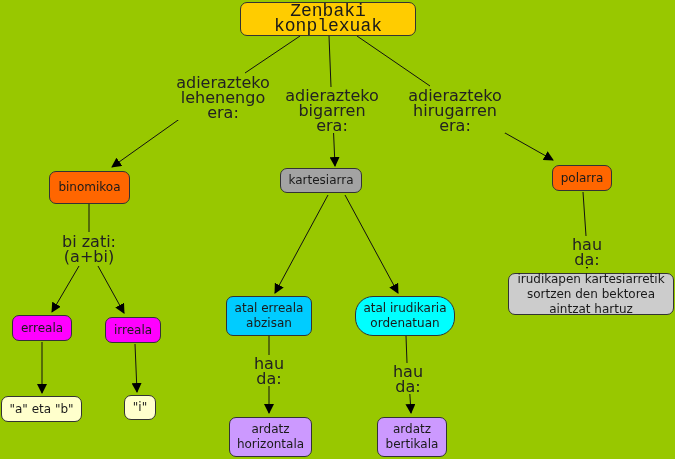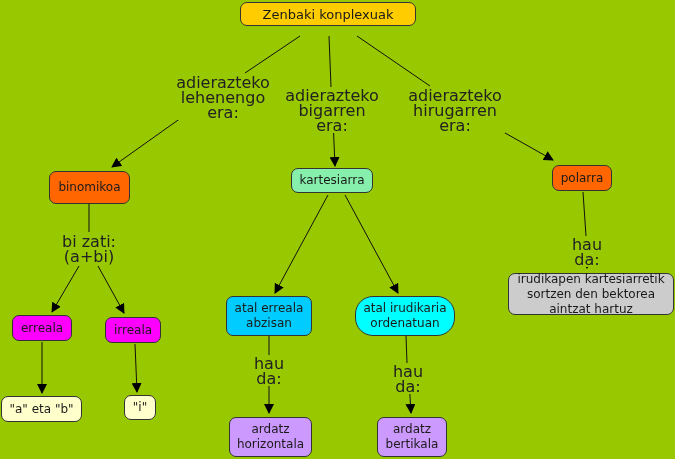--- a/index.html
+++ b/index.html
@@ -54,24 +54,24 @@
 <div class="label" style="left:282px;top:88px;width:100px;">adierazteko
 bigarren era:</div>
 <div class="label" style="left:405px;top:88px;width:100px;">adierazteko
 hirugarren era:</div>
 <div class="label" style="left:60px;top:234px;width:58px;">bi zati:
 (a+bi)</div>
 <div class="label" style="left:240px;top:356px;width:58px;">hau da:</div>
 <div class="label" style="left:378px;top:364px;width:60px;">hau da:</div>
 <div class="label" style="left:557px;top:237px;width:60px;">hau da:</div>
 
-<div class="node" style="left:240px;top:2px;width:176px;height:24px;background:#ffcc00;font-size:13px;">Zenbaki konplexuak</div>
+<div class="node" style="left:240px;top:2px;width:176px;height:34px;background:#ffcc00;font-size:18px;font-family:Liberation Mono, monospace;">Zenbaki konplexuak</div>
 
 <div class="node" style="left:49px;top:171px;width:81px;height:33px;background:#ff6600;">binomikoa</div>
-<div class="node" style="left:291px;top:168px;width:82px;height:25px;background:#86efac;">kartesiarra</div>
+<div class="node" style="left:280px;top:168px;width:82px;height:25px;background:#a3a3a3;">kartesiarra</div>
 <div class="node" style="left:552px;top:165px;width:60px;height:26px;background:#ff6600;">polarra</div>
 
 <div class="node" style="left:12px;top:315px;width:60px;height:26px;background:#ff00ff;">erreala</div>
 <div class="node" style="left:105px;top:317px;width:56px;height:26px;background:#ff00ff;">irreala</div>
 
 <div class="node" style="left:1px;top:396px;width:81px;height:26px;background:#ffffcc;">"a" eta "b"</div>
 <div class="node" style="left:124px;top:395px;width:32px;height:25px;background:#ffffcc;">"i"</div>
 
 <div class="node" style="left:226px;top:296px;width:86px;height:40px;background:#00ccff;">atal erreala
 abzisan</div>

